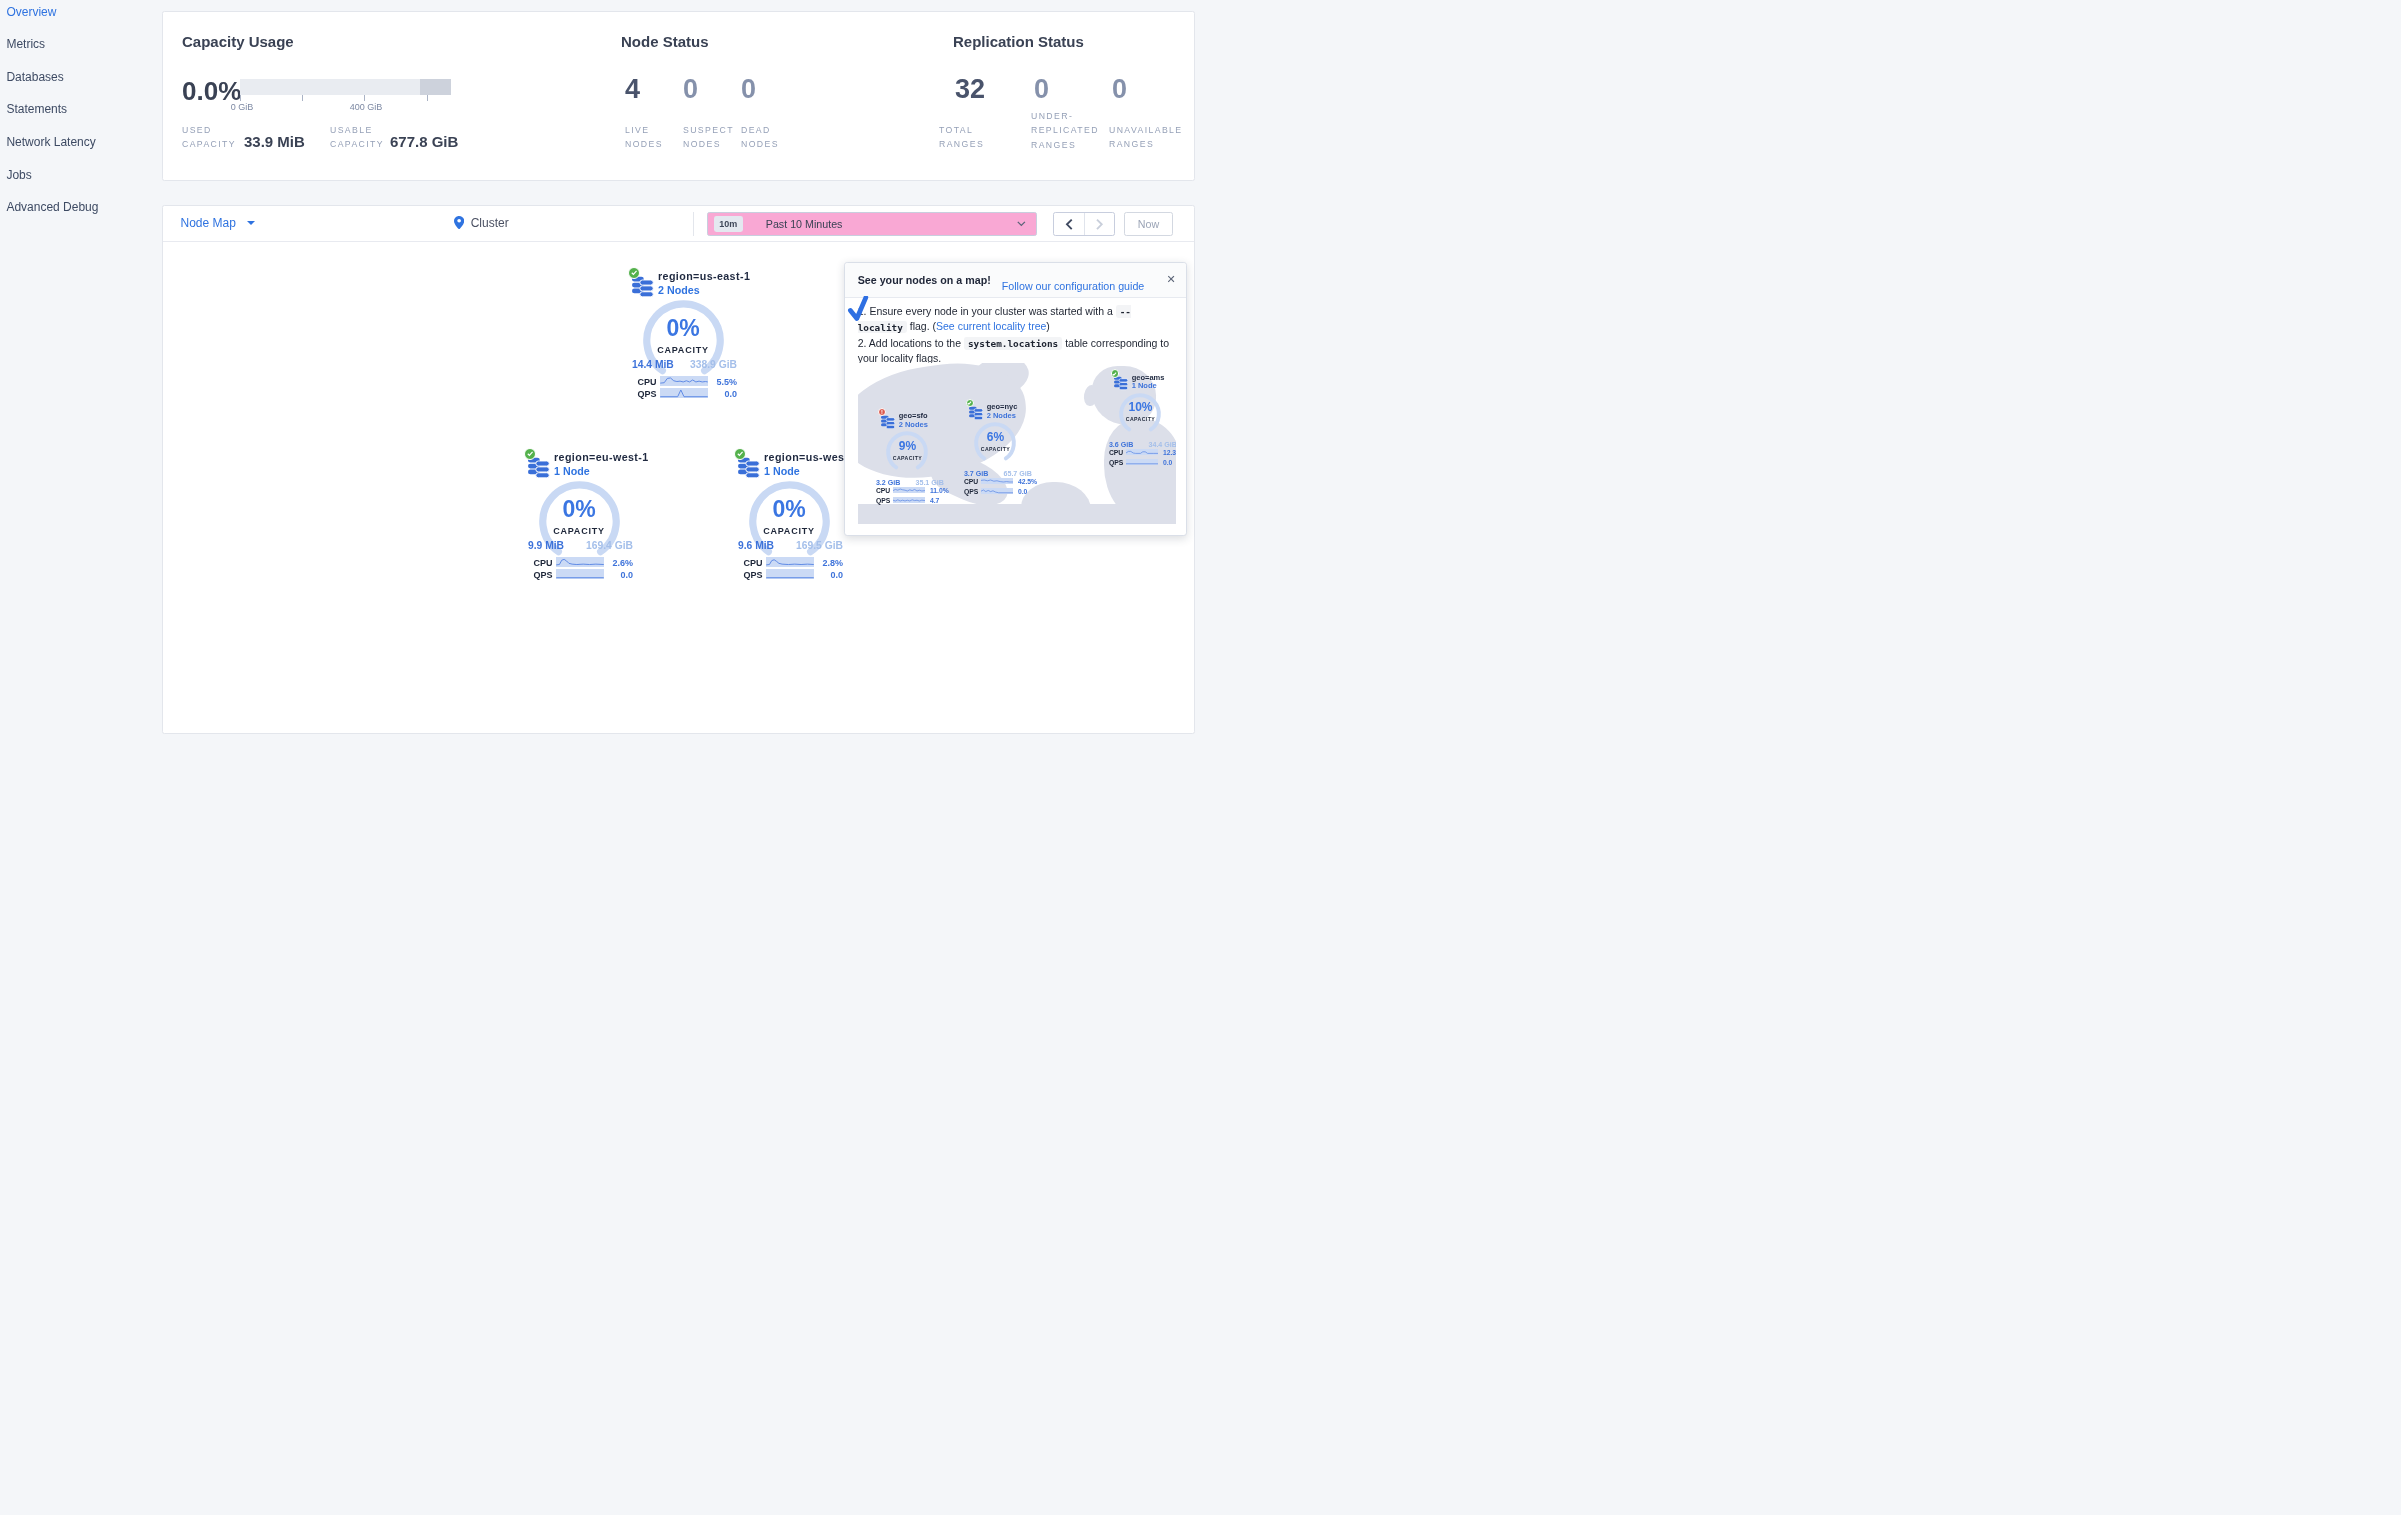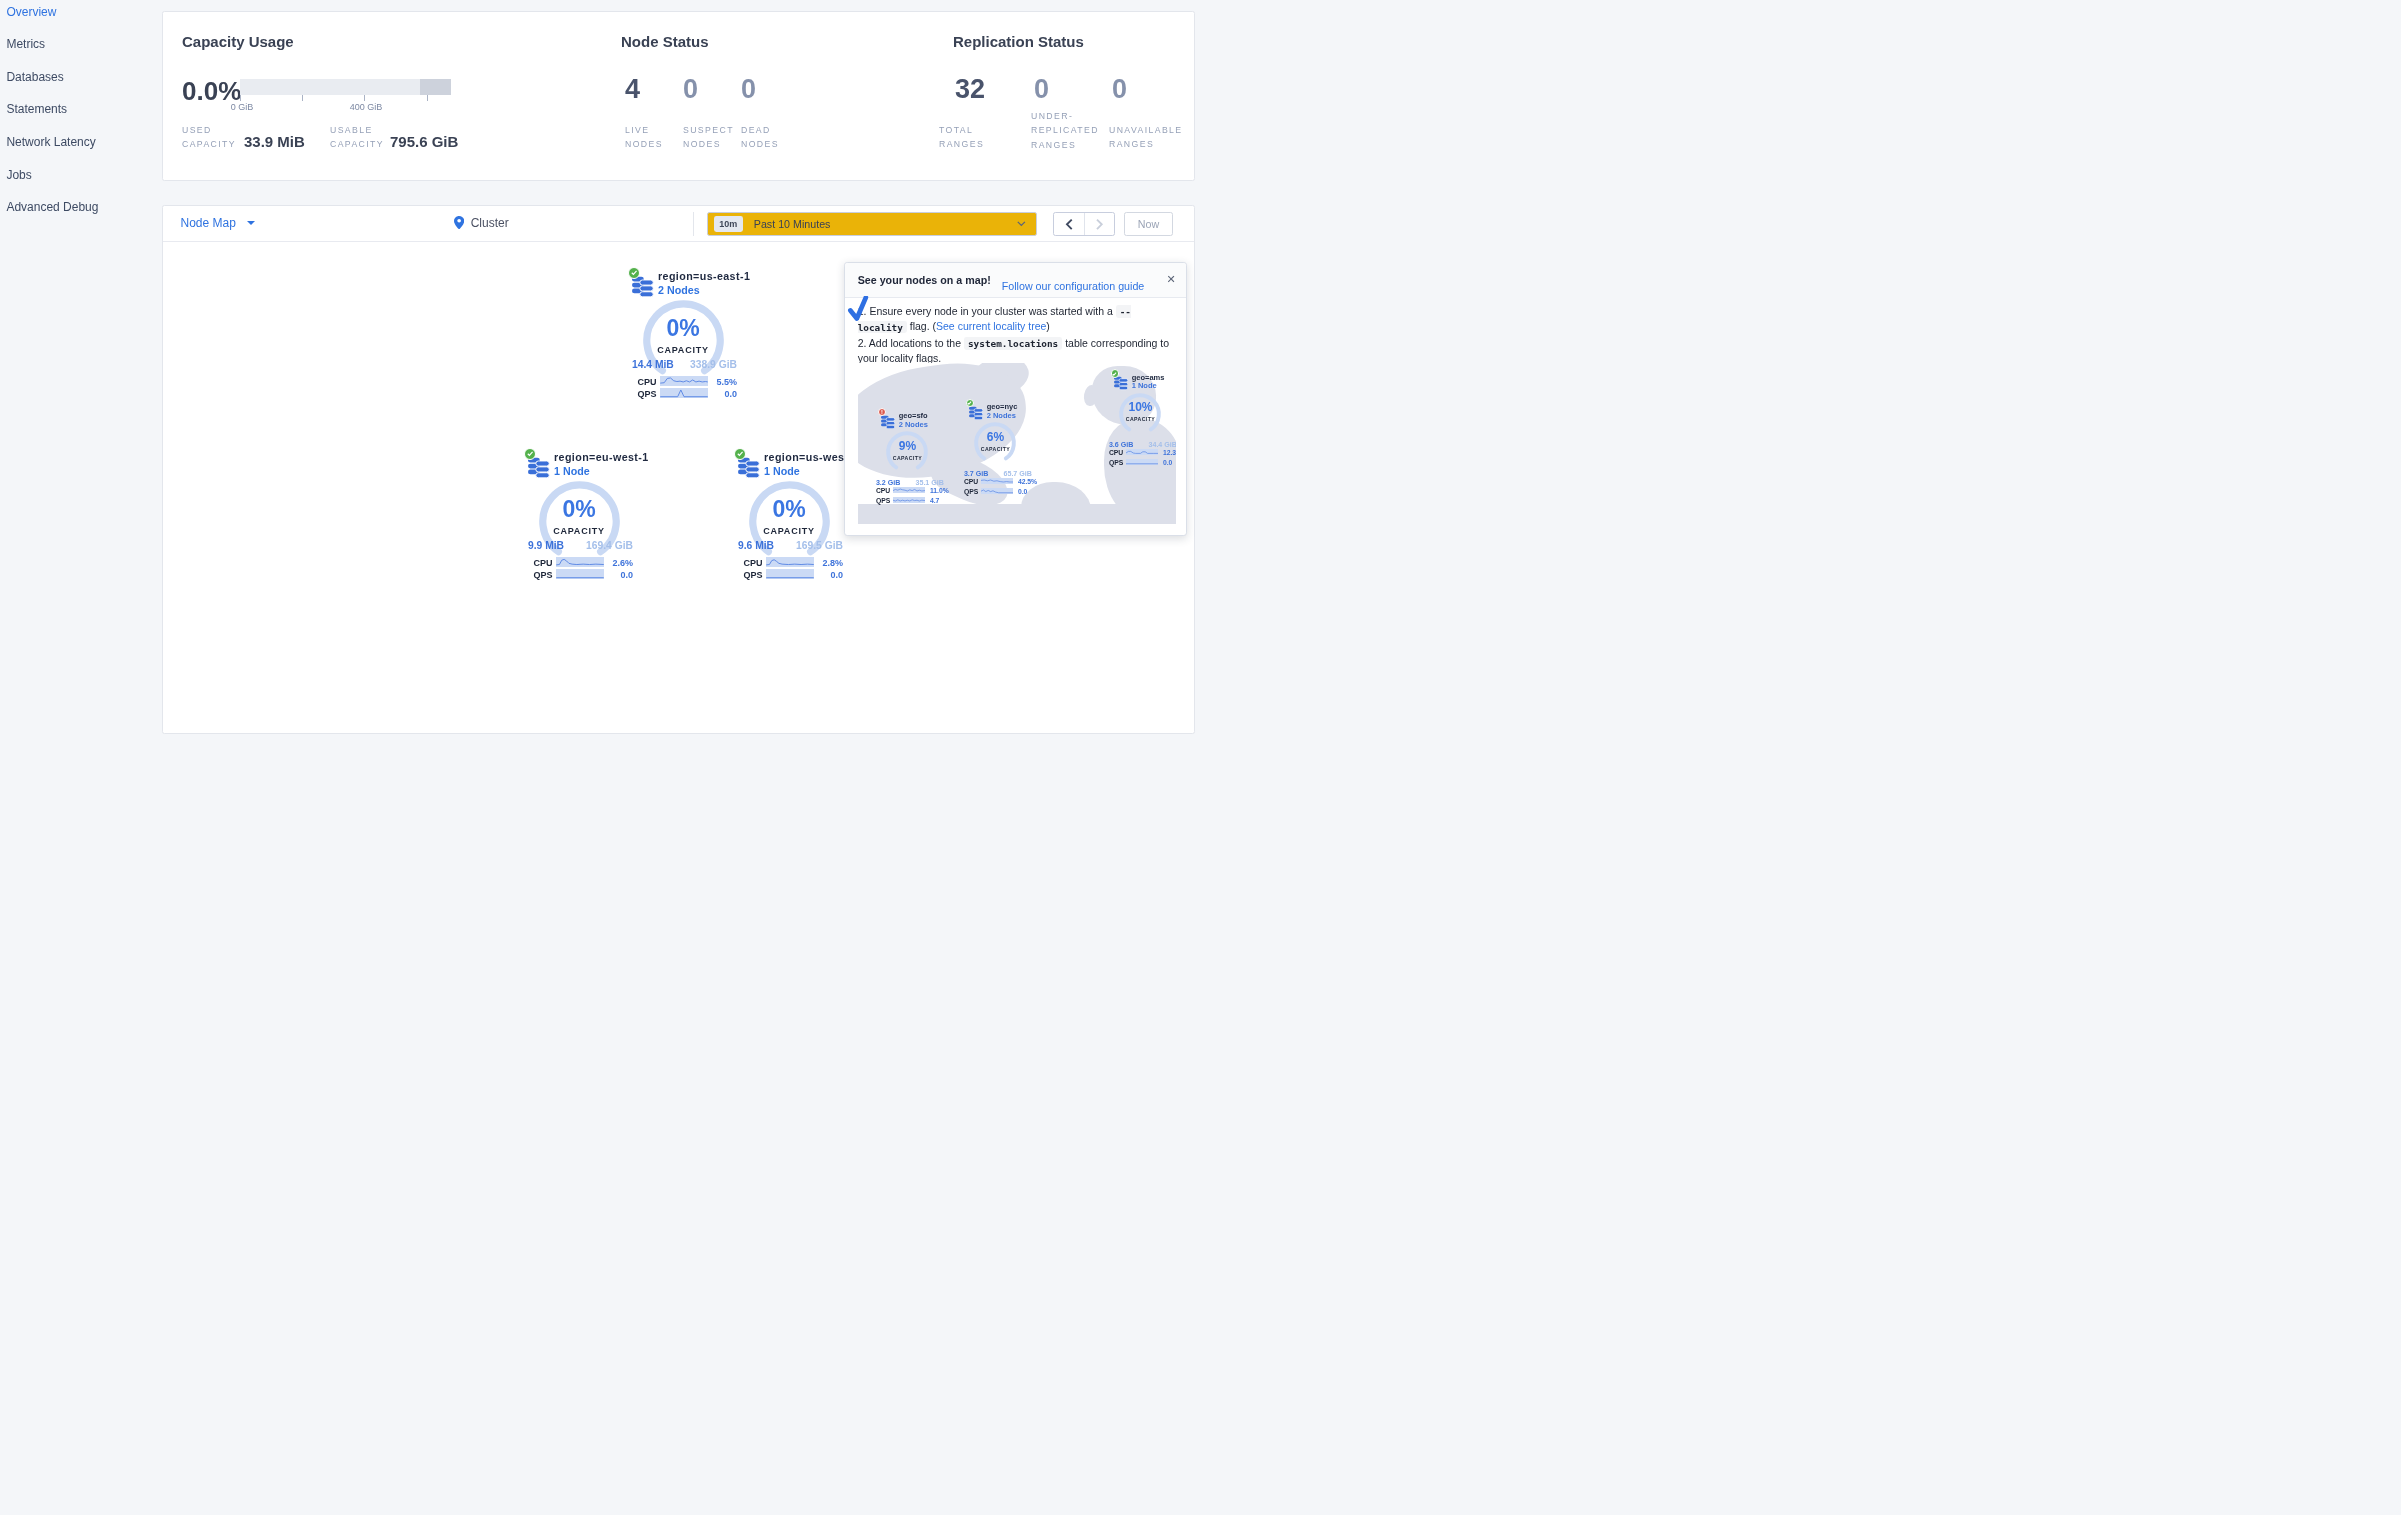--- a/index.html
+++ b/index.html
@@ -28,21 +28,21 @@
   .tick { position:absolute; top:83px; width:0.8px; height:5.6px; background:#aab3c5; }
   .tick-label { position:absolute; top:90px; font-size:9px; color:#7d89a3; transform:translateX(-50%); white-space:nowrap; }
   .cap-value { position:absolute; font-size:15px; font-weight:bold; color:#3a4254; white-space:nowrap; }
 
   
   #toolbar { position:absolute; left:0; top:0; width:100%; height:36px; border-bottom:0.8px solid #e8eaf0; }
   #view-select { position:absolute; left:17.5px; top:10.3px; font-size:12px; color:var(--accent,#2f73e0); cursor:pointer; display:flex; align-items:center; gap:11px; }
   .caret-down { width:0; height:0; border-left:4px solid transparent; border-right:4px solid transparent; border-top:4.8px solid var(--accent,#2f73e0); }
   #breadcrumb { position:absolute; left:291px; top:9.5px; display:flex; align-items:center; gap:6.4px; font-size:12px; color:#4b5163; }
   .toolbar-divider { position:absolute; left:530px; top:5.6px; width:0.8px; height:24.6px; background:#e3e6ec; }
-  #time-select { position:absolute; left:544px; top:5.6px; width:330px; height:24.6px; border:0.8px solid #c8cede; border-radius:2.4px; background:#eab308; display:flex; align-items:center; cursor:pointer; }
+  #time-select { position:absolute; left:544px; top:5.6px; width:330px; height:24.6px; border:0.8px solid #c8cede; border-radius:2.4px; background:#f9a8d4; display:flex; align-items:center; cursor:pointer;gap:12px; }
   #time-badge { margin-left:5.6px; background:#e4e8f0; border-radius:2.4px; font-size:9px; font-weight:bold; color:#3f4759; padding:3.2px 5.6px; }
   #time-label { margin-left:11px; font-size:10.7px; color:#3a4254; flex:1; }
   #time-chevron { margin-right:10.3px; }
   #arrow-group { position:absolute; left:890px; top:5.6px; height:24.6px; border:0.8px solid #c8cede; border-radius:2.4px; display:flex; background:#fff; }
   .arrow-btn { width:30px; display:flex; align-items:center; justify-content:center; cursor:pointer; }
   .arrow-btn + .arrow-btn { border-left:0.8px solid #e0e4ec; }
   #now-btn { position:absolute; left:961px; top:5.6px; width:49px; height:24.6px; border:0.8px solid #d3d8e1; border-radius:2.4px; background:#fff; font-size:10.7px; color:#9ba4b6; display:flex; align-items:center; justify-content:center; }
 
   
   .region-card { position:absolute; width:105px; }
@@ -124,21 +124,21 @@
   <div class="tick" style="left:264px"></div>
   <div class="tick-label" style="left:79px">0 GiB</div>
   <div class="tick-label" style="left:203px">400 GiB</div>
   <div class="stat-label" style="left:19px; top:111px">
     <span>USED</span><br><span>CAPACITY</span>
   </div>
   <div class="cap-value" style="left:81px; top:121px">33.9 MiB</div>
   <div class="stat-label" style="left:167px; top:111px">
     <span>USABLE</span><br><span>CAPACITY</span>
   </div>
-  <div class="cap-value" style="left:227px; top:121px">795.6 GiB</div>
+  <div class="cap-value" style="left:227px; top:121px">677.8 GiB</div>
 
   <div class="sec-title" style="left:458px; top:20.7px">Node Status</div>
   <div class="big-num" style="left:462px; top:62px">4</div>
   <div class="big-num dim" style="left:520px; top:62px">0</div>
   <div class="big-num dim" style="left:578px; top:62px">0</div>
   <div class="stat-label" style="left:462px; top:111px">
     <span>LIVE</span><br><span>NODES</span>
   </div>
   <div class="stat-label" style="left:520px; top:111px">
     <span>SUSPECT</span><br><span>NODES</span>

